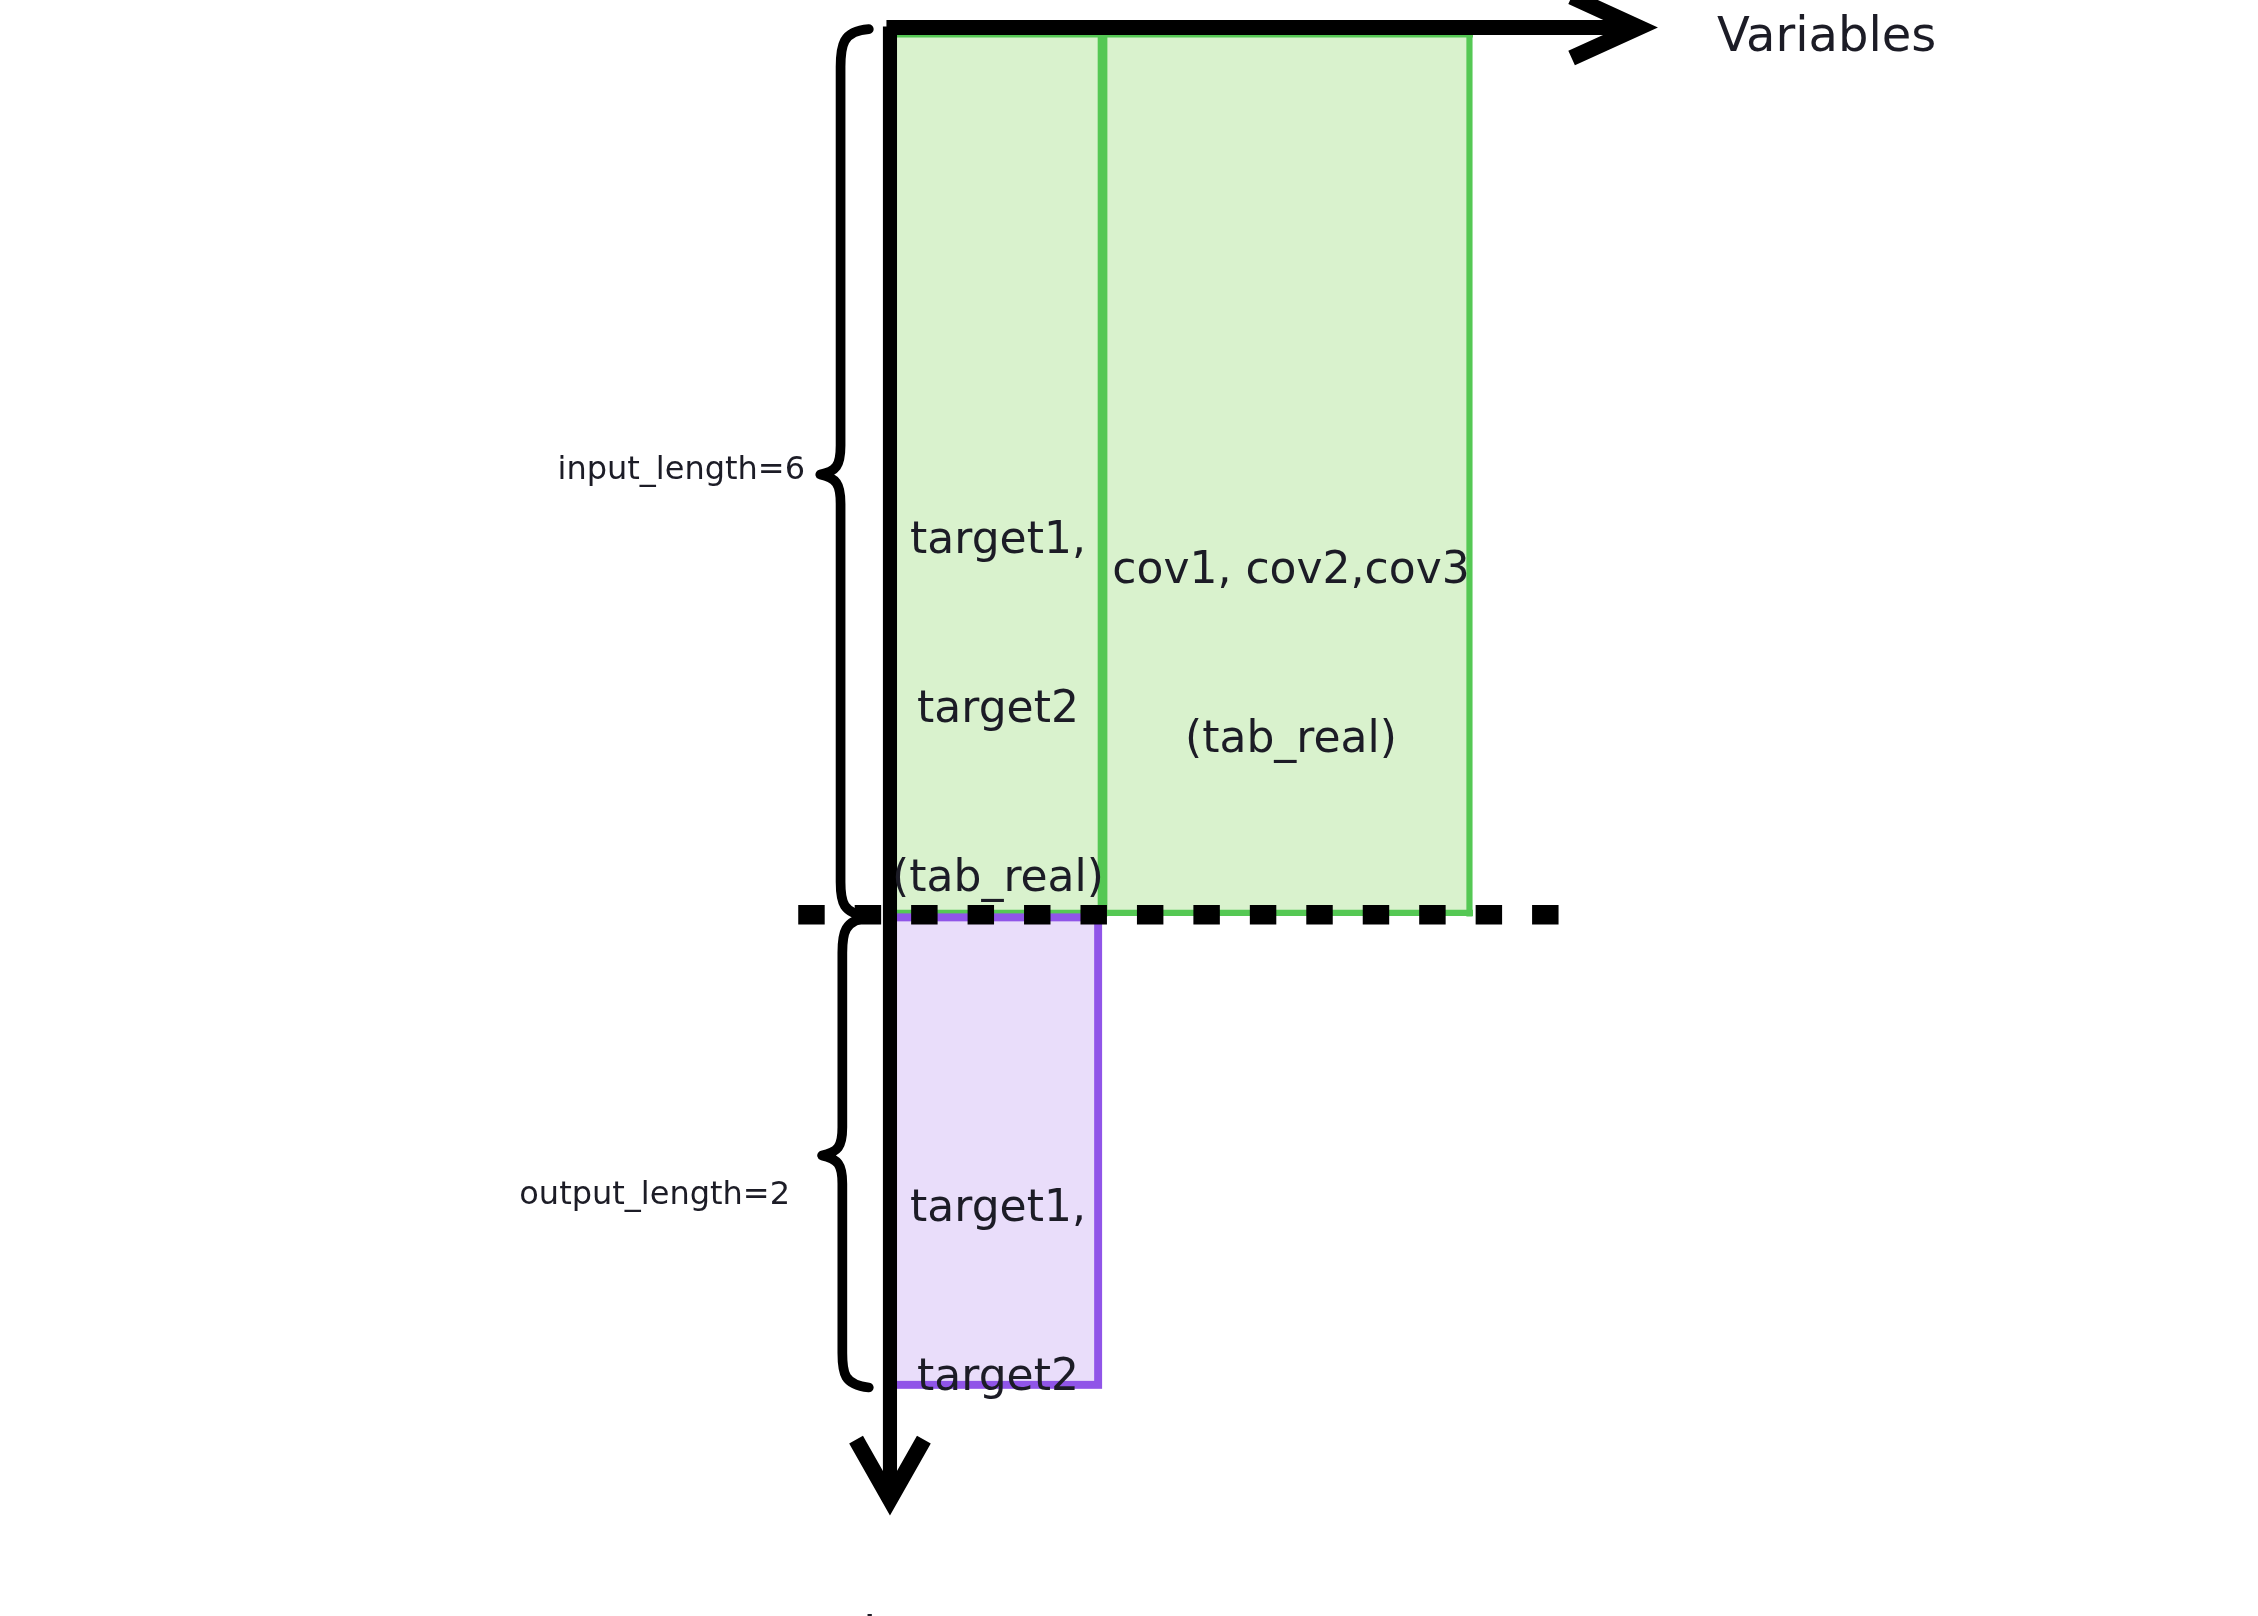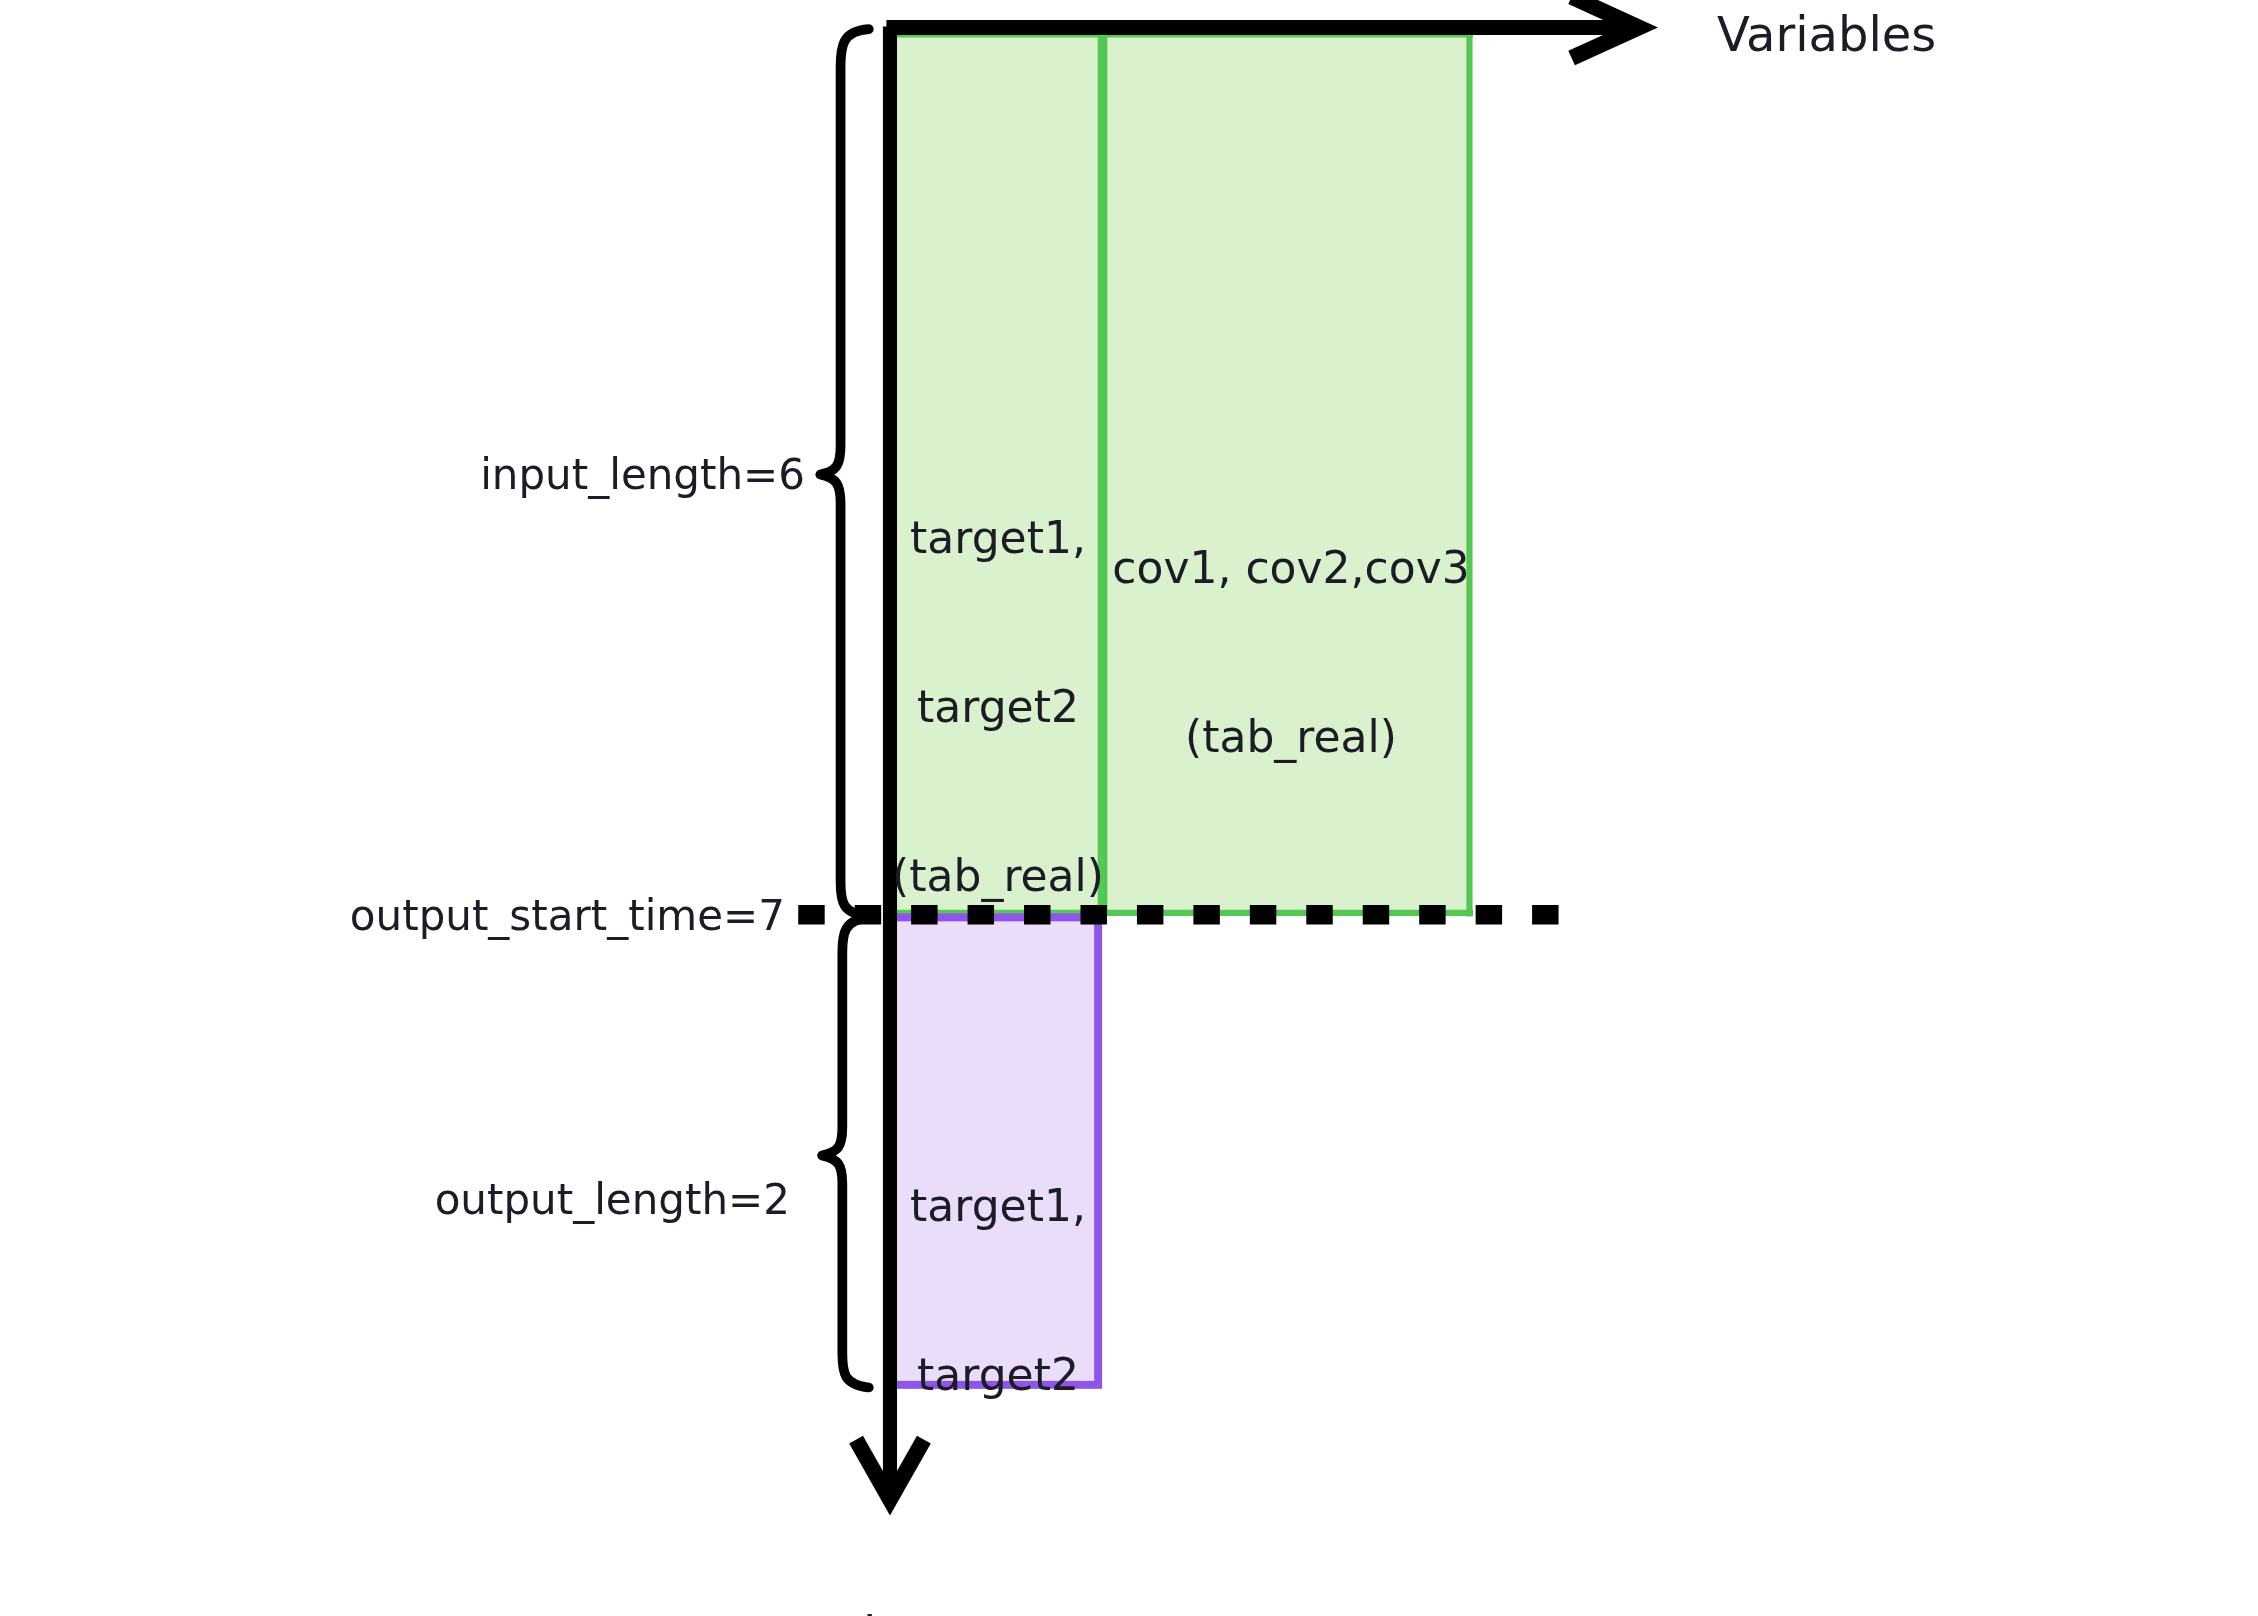--- a/index.html
+++ b/index.html
@@ -42,21 +42,21 @@
     transform: translateX(-50%);
   }
   .right-aligned {
     text-align: right;
     transform: translateX(-100%);
   }
   .label-axis {
     font-size: 48px;
   }
   .label-brace {
-    font-size: 42px;
+    font-size: 32px;
   }
   .label-box {
     font-size: 44px;
   }
 </style>
 </head>
 <body>
 
 <div id="diagram-root">
 
@@ -98,21 +98,20 @@
   </svg>
 
   <div class="txt label-axis" style="left:1717px; top:4.4px;">Variables</div>
 
   <div class="txt label-axis centered" style="left:894px; top:1604px;">Time</div>
 
   <div class="txt label-brace right-aligned" style="left:805px; top:448px;">input_length=6</div>
 
   <div class="txt label-brace right-aligned" style="left:790px; top:1129px;margin-top:44px;">output_length=2</div>
 
-  <div class="txt label-brace right-aligned" style="left:785px; top:889px;">output_start_time=7</div>
 
   <div class="txt label-box centered" style="left:998px; top:397px;">
     <div>target1,</div>
     <div>target2</div>
     <div>(tab_real)</div>
   </div>
 
   <div class="txt label-box centered" style="left:1291px; top:427px;">
     <div>cov1, cov2,cov3</div>
     <div>(tab_real)</div>

